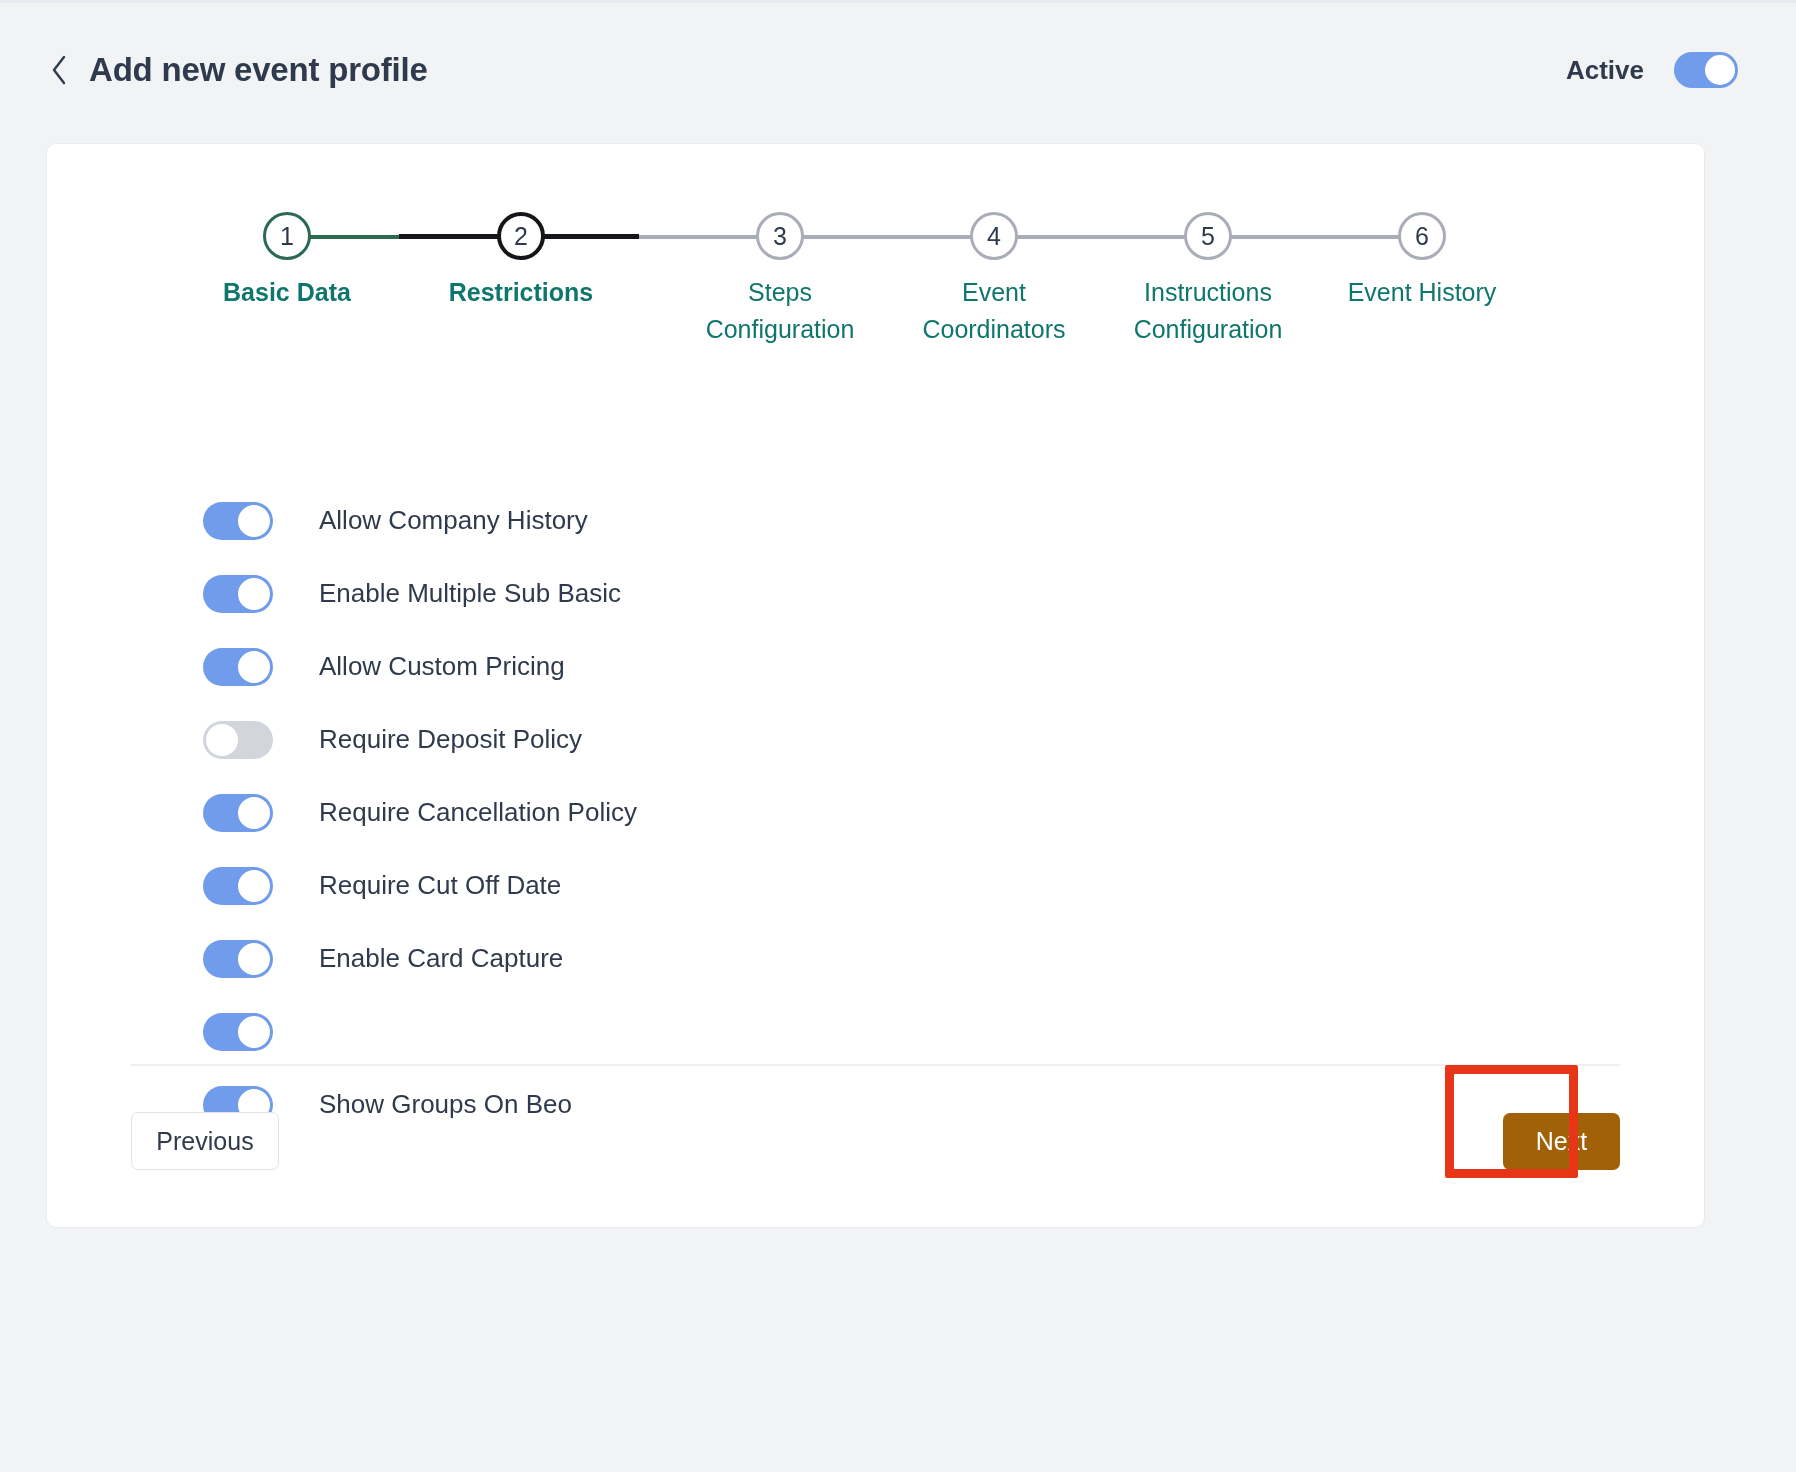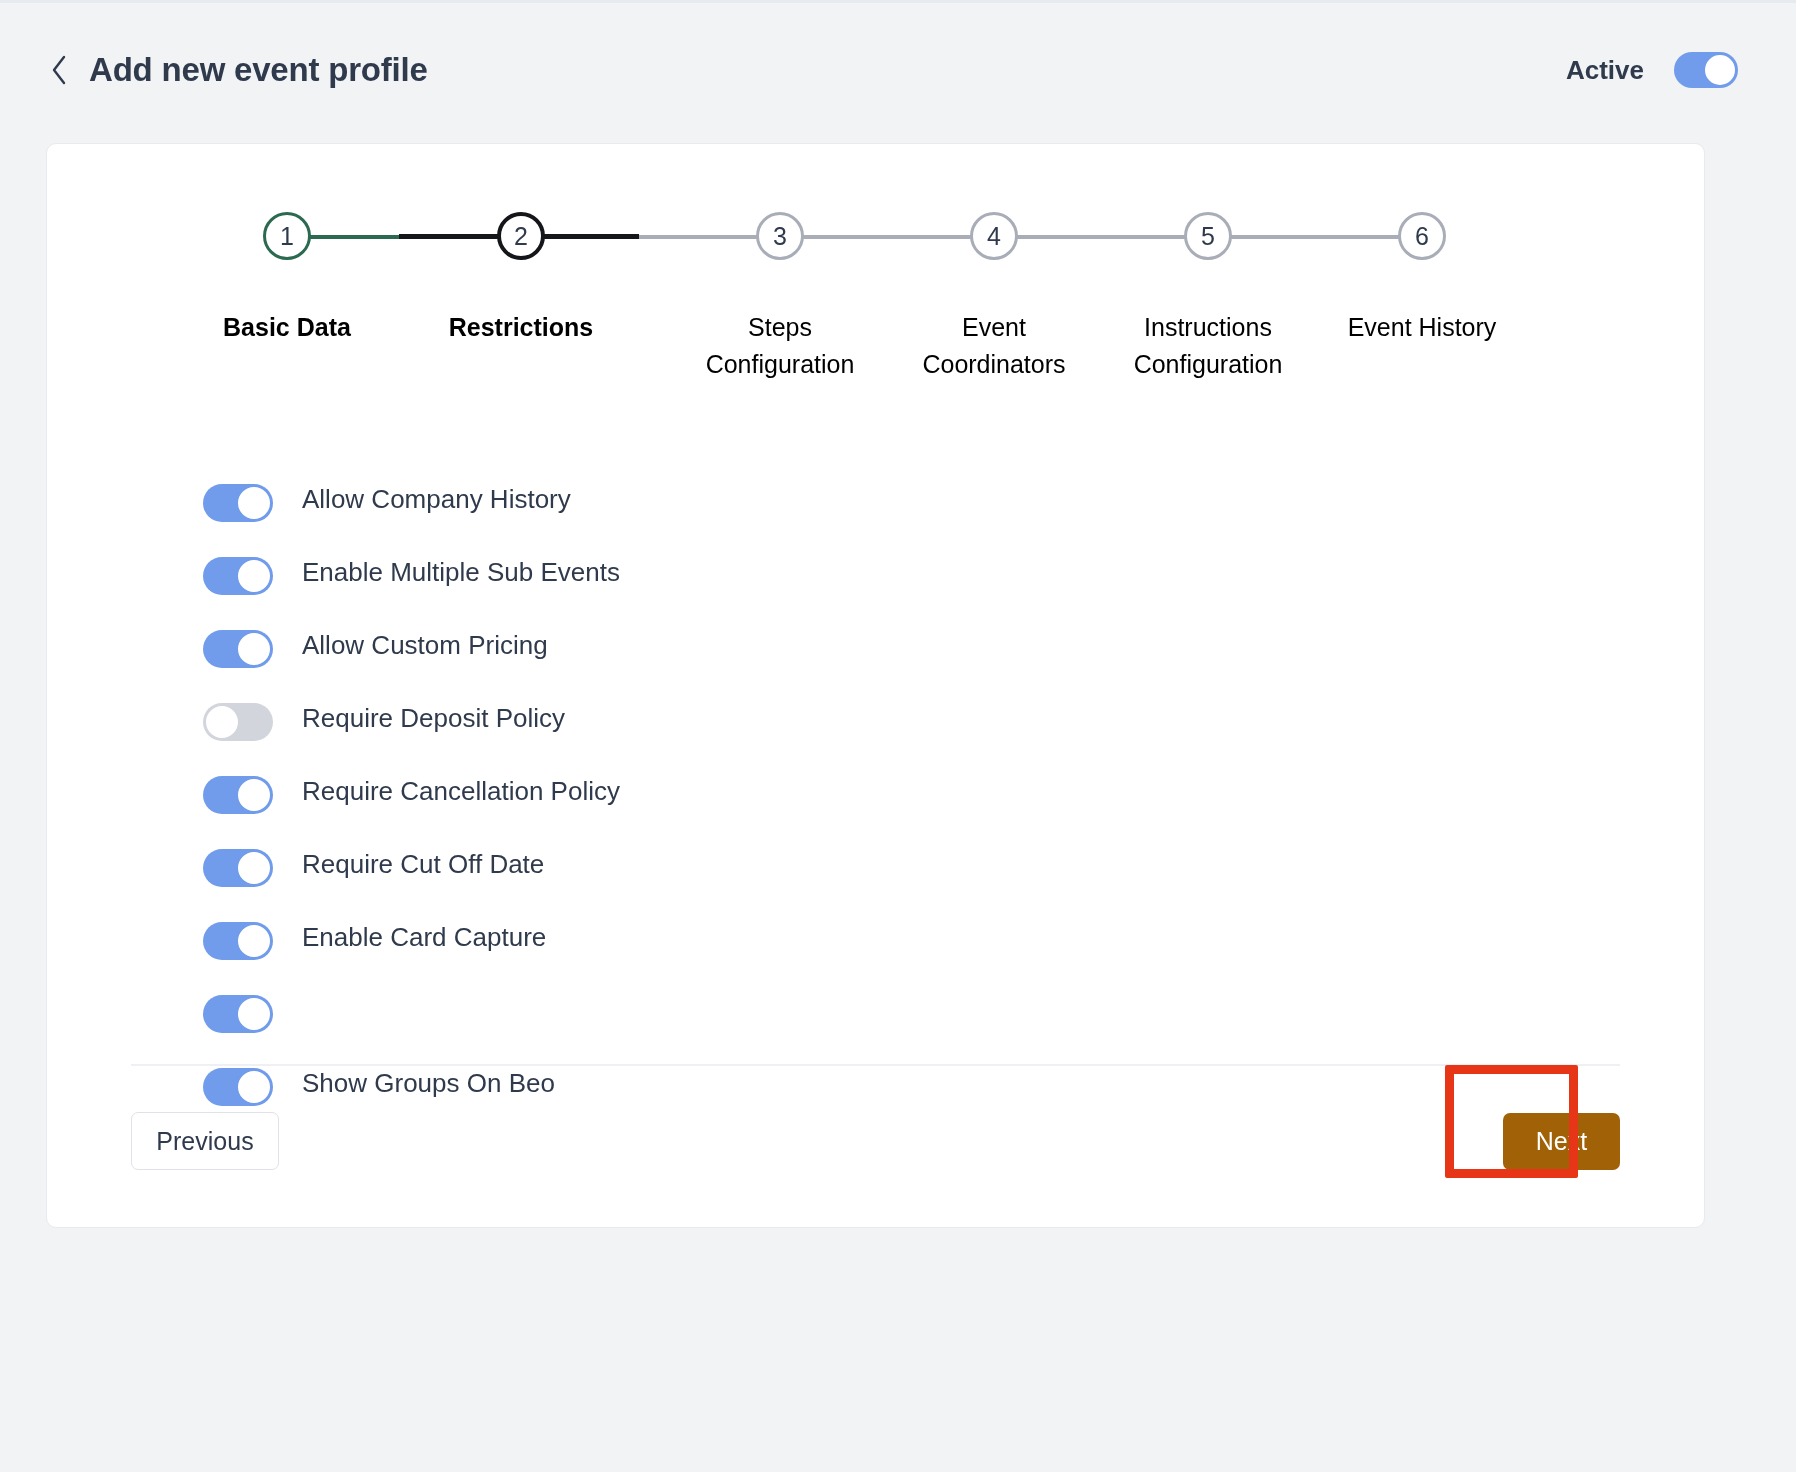--- a/index.html
+++ b/index.html
@@ -164,37 +164,37 @@
     height: 100px;
   }
   .step-label {
     position: absolute;
     top: 0;
     width: 260px;
     margin-left: -130px;
     text-align: center;
     font-size: 25px;
     line-height: 37px;
-    color: #000000;
-    cursor: pointer;
-    margin-top: 35px;
+    color: #0f766e;
+    cursor: pointer;
   }
   .step-label.strong { font-weight: bold; }
 
   
   .toggle-list {
     position: absolute;
     left: 156px;
     top: 340px;
     right: 40px;
   }
   .toggle-row {
     display: flex;
+    align-items: center;
     height: 73px;
-    gap: 29px;
+    gap: 46px;
   }
   .toggle-row .row-label {
     font-size: 26px;
     color: #2f3a4c;
     white-space: nowrap;
   }
 
   
   .divider {
     position: absolute;
@@ -351,21 +351,21 @@
         <div class="toggle on">
             <div class="knob"></div>
           </div>
         <div class="row-label">Allow Company History</div>
       </div>
 
       <div class="toggle-row">
         <div class="toggle on">
             <div class="knob"></div>
           </div>
-        <div class="row-label">Enable Multiple Sub Events</div>
+        <div class="row-label">Enable Multiple Sub Basic</div>
       </div>
 
       <div class="toggle-row">
         <div class="toggle on">
             <div class="knob"></div>
           </div>
         <div class="row-label">Allow Custom Pricing</div>
       </div>
 
       <div class="toggle-row">

